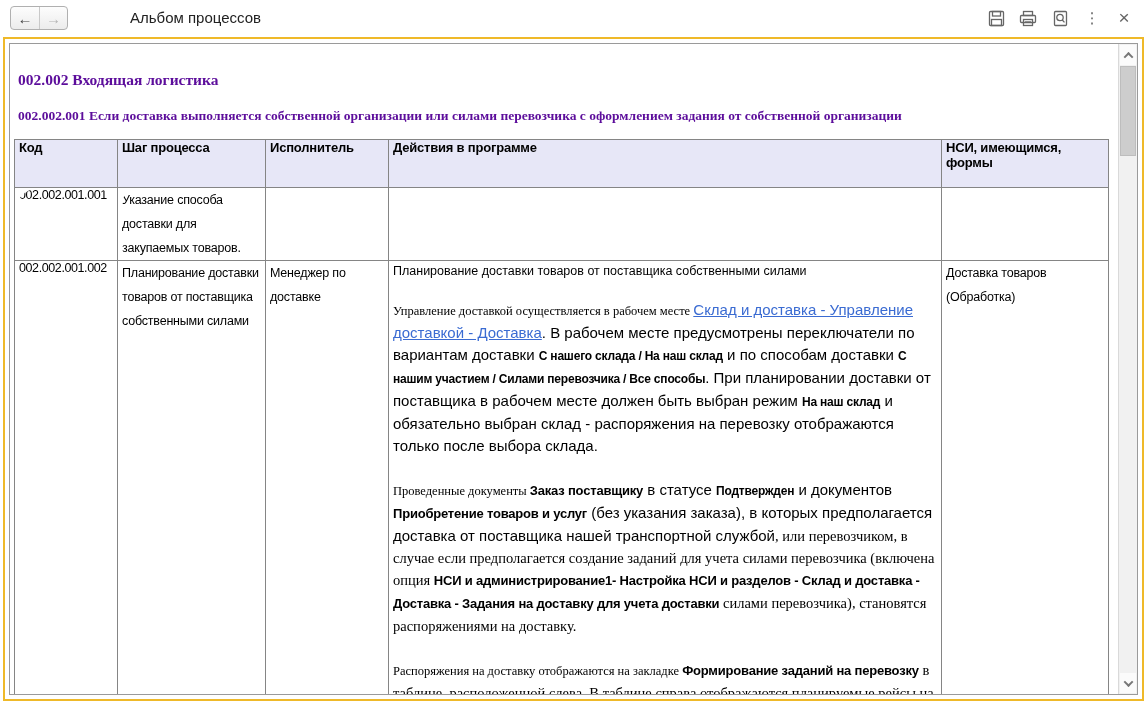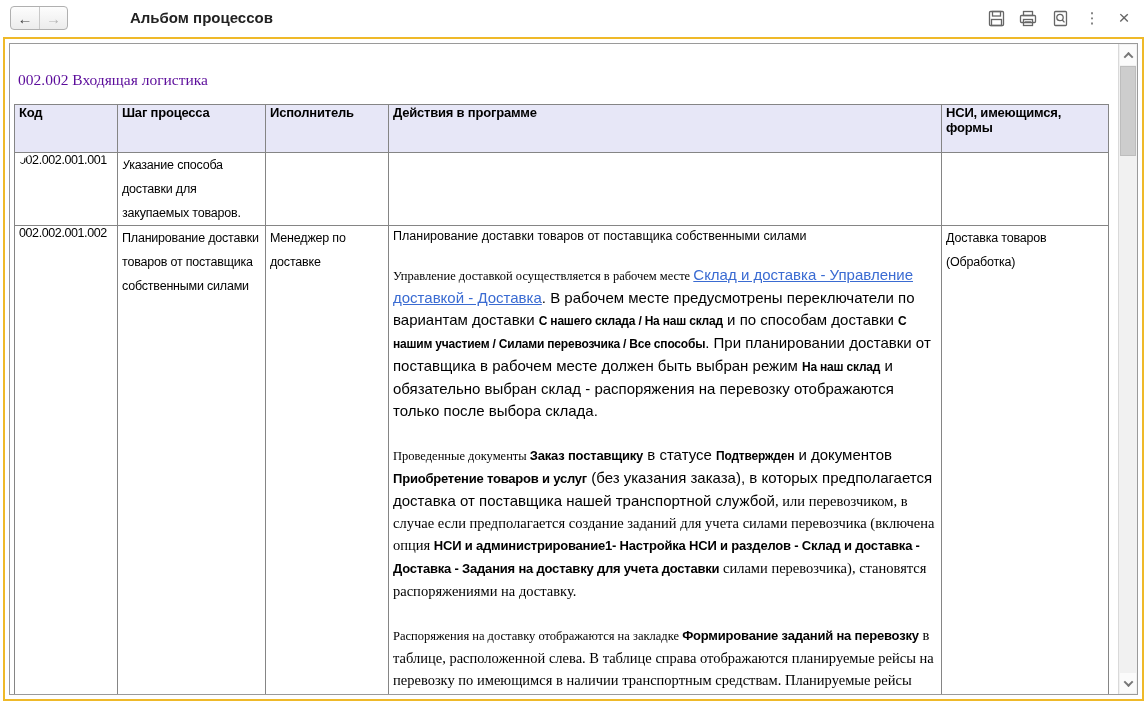--- a/index.html
+++ b/index.html
@@ -7,39 +7,39 @@
               font-family:"Liberation Sans", sans-serif; }
   .window { position:relative; width:1147px; height:706px; background:#fff; }
 
   
   .toolbar { position:absolute; top:0; left:0; right:0; height:37px; background:#fff; }
   .nav-group { position:absolute; left:10px; top:6px; display:flex; border:1px solid #b0b0b0;
                border-radius:4px; overflow:hidden; background:linear-gradient(#fdfdfd,#ececec); }
   .nav-btn { width:28px; height:22px; display:flex; align-items:center; justify-content:center;
              font-size:15px; color:#444; cursor:pointer; background:transparent; border:none; }
   .nav-btn.fwd { border-left:1px solid #c9c9c9; color:#b5b5b5; }
-  .tb-title { position:absolute; left:130px; top:9px; font-size:15px; color:#222;font-weight:bold; }
+  .tb-title { position:absolute; left:130px; top:9px; font-size:15px; color:#222; }
   .tools { position:absolute; right:12px; top:7px; display:flex; gap:10px; align-items:center; }
   .tool { width:22px; height:22px; display:flex; align-items:center; justify-content:center;
           color:#666; cursor:pointer; }
   .tool svg { stroke:#666; fill:none; stroke-width:1.3; }
   .kebab { font-size:15px; color:#666; letter-spacing:0; line-height:6px; }
   .xclose { font-size:19px; color:#666; }
 
   
   .panel { position:absolute; top:37px; left:3px; right:3px; bottom:5px;
            border:2px solid #EFB929; background:#fff; }
   .panel-inner { position:absolute; top:4px; left:4px; right:4px; bottom:4px;
                  border:1px solid #9a9a9a; background:#fff; overflow:hidden; }
   .doc { position:absolute; top:0; left:0; right:20px; bottom:0; overflow:hidden; padding:6px 0 0 8px; }
 
   
   h1.doc-h { font-family:"Liberation Serif", serif; font-weight:bold; font-size:19px;
              color:#5C0D9B; margin:2px 0 0 0; }
-  h2.doc-h { font-family:"Liberation Serif", serif; font-weight:normal; font-size:15.5px;
+  h2.doc-h { font-family:"Liberation Serif", serif; font-weight:bold; font-size:15.5px;
              color:#5C0D9B; margin:21px 0 0 0; }
   h3.doc-h { font-family:"Liberation Serif", serif; font-weight:bold; font-size:13.5px;
              color:#5C0D9B; margin:19px 0 0 0; }
 
   
   table.proc { border-collapse:collapse; table-layout:fixed; margin:15px 0 0 -4px; width:1094px; }
   table.proc th, table.proc td { border:1px solid #858585; vertical-align:top; text-align:left;
                                  padding:0 4px; overflow:hidden; }
   table.proc th { background:#E7E7F7; font-size:13px; font-weight:bold; letter-spacing:-0.2px;
                   height:48px; }
@@ -107,20 +107,21 @@
       <span class="tool kebab">⋮</span>
       <span class="tool xclose">×</span>
     </div>
   </div>
 
   <div class="panel">
     <div class="panel-inner">
 
       <div class="doc">
         <h2 class="doc-h">002.002 Входящая логистика</h2>
+        <h3 class="doc-h">002.002.001 Если доставка выполняется собственной организации или силами перевозчика с оформлением задания от собственной организации</h3>
 
         <table class="proc">
           <colgroup>
             <col style="width:103px">
               <col style="width:148px">
               <col style="width:123px">
             <col style="width:553px">
               <col style="width:167px">
           </colgroup>
           <thead>

